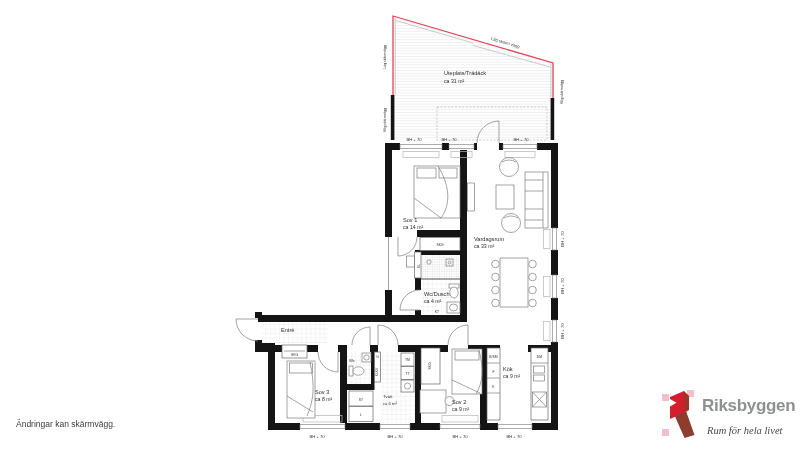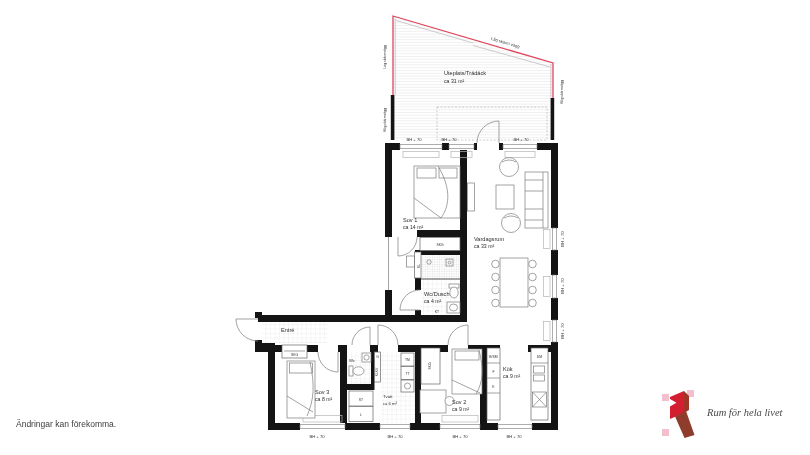--- a/index.html
+++ b/index.html
@@ -286,30 +286,31 @@
     <text transform="translate(563.5,239) rotate(-90)" text-anchor="middle" class="t-dim">BH + 70</text>
     <text transform="translate(563.5,286) rotate(-90)" text-anchor="middle" class="t-dim">BH + 70</text>
     <text transform="translate(563.5,331) rotate(-90)" text-anchor="middle" class="t-dim">BH + 70</text>
     <text x="317" y="437.5" text-anchor="middle" class="t-dim">BH + 70</text>
     <text x="395" y="437.5" text-anchor="middle" class="t-dim">BH + 70</text>
     <text x="460" y="437.5" text-anchor="middle" class="t-dim">BH + 70</text>
     <text x="514" y="437.5" text-anchor="middle" class="t-dim">BH + 70</text>
   </g>
 </svg>
 
-<div class="footer">Ändringar kan förekomma.</div>
+<div class="footer">Ändringar kan skärmvägg.</div>
 
 <div class="logo">
   <svg class="mark" width="40" height="54" viewBox="0 0 40 54">
     <rect x="2" y="6" width="7" height="7" fill="#f3bfcd"></rect>
     <rect x="27" y="2" width="7" height="7" fill="#f3bfcd"></rect>
     <rect x="2" y="41" width="7" height="7" fill="#f3bfcd"></rect>
     <path d="M10,9 L24,3 L24,25 L10,31 Z" fill="#d21e2e"></path>
     <path d="M10,11 L16.5,14.8 L10,18.5 Z" fill="#ffffff"></path>
     <path d="M24,3 L29,8 L29,22 L24,25 Z" fill="#a03527"></path>
     <path d="M15,28.5 L26,23 L34.5,47 L24.5,50 Z" fill="#8e3c2b"></path>
   </svg>
   <div class="words">
+    <div class="brandname">Riksbyggen</div>
     <div class="tagline">Rum för hela livet</div>
   </div>
 </div>
 
 </div>
 
 </body></html>

